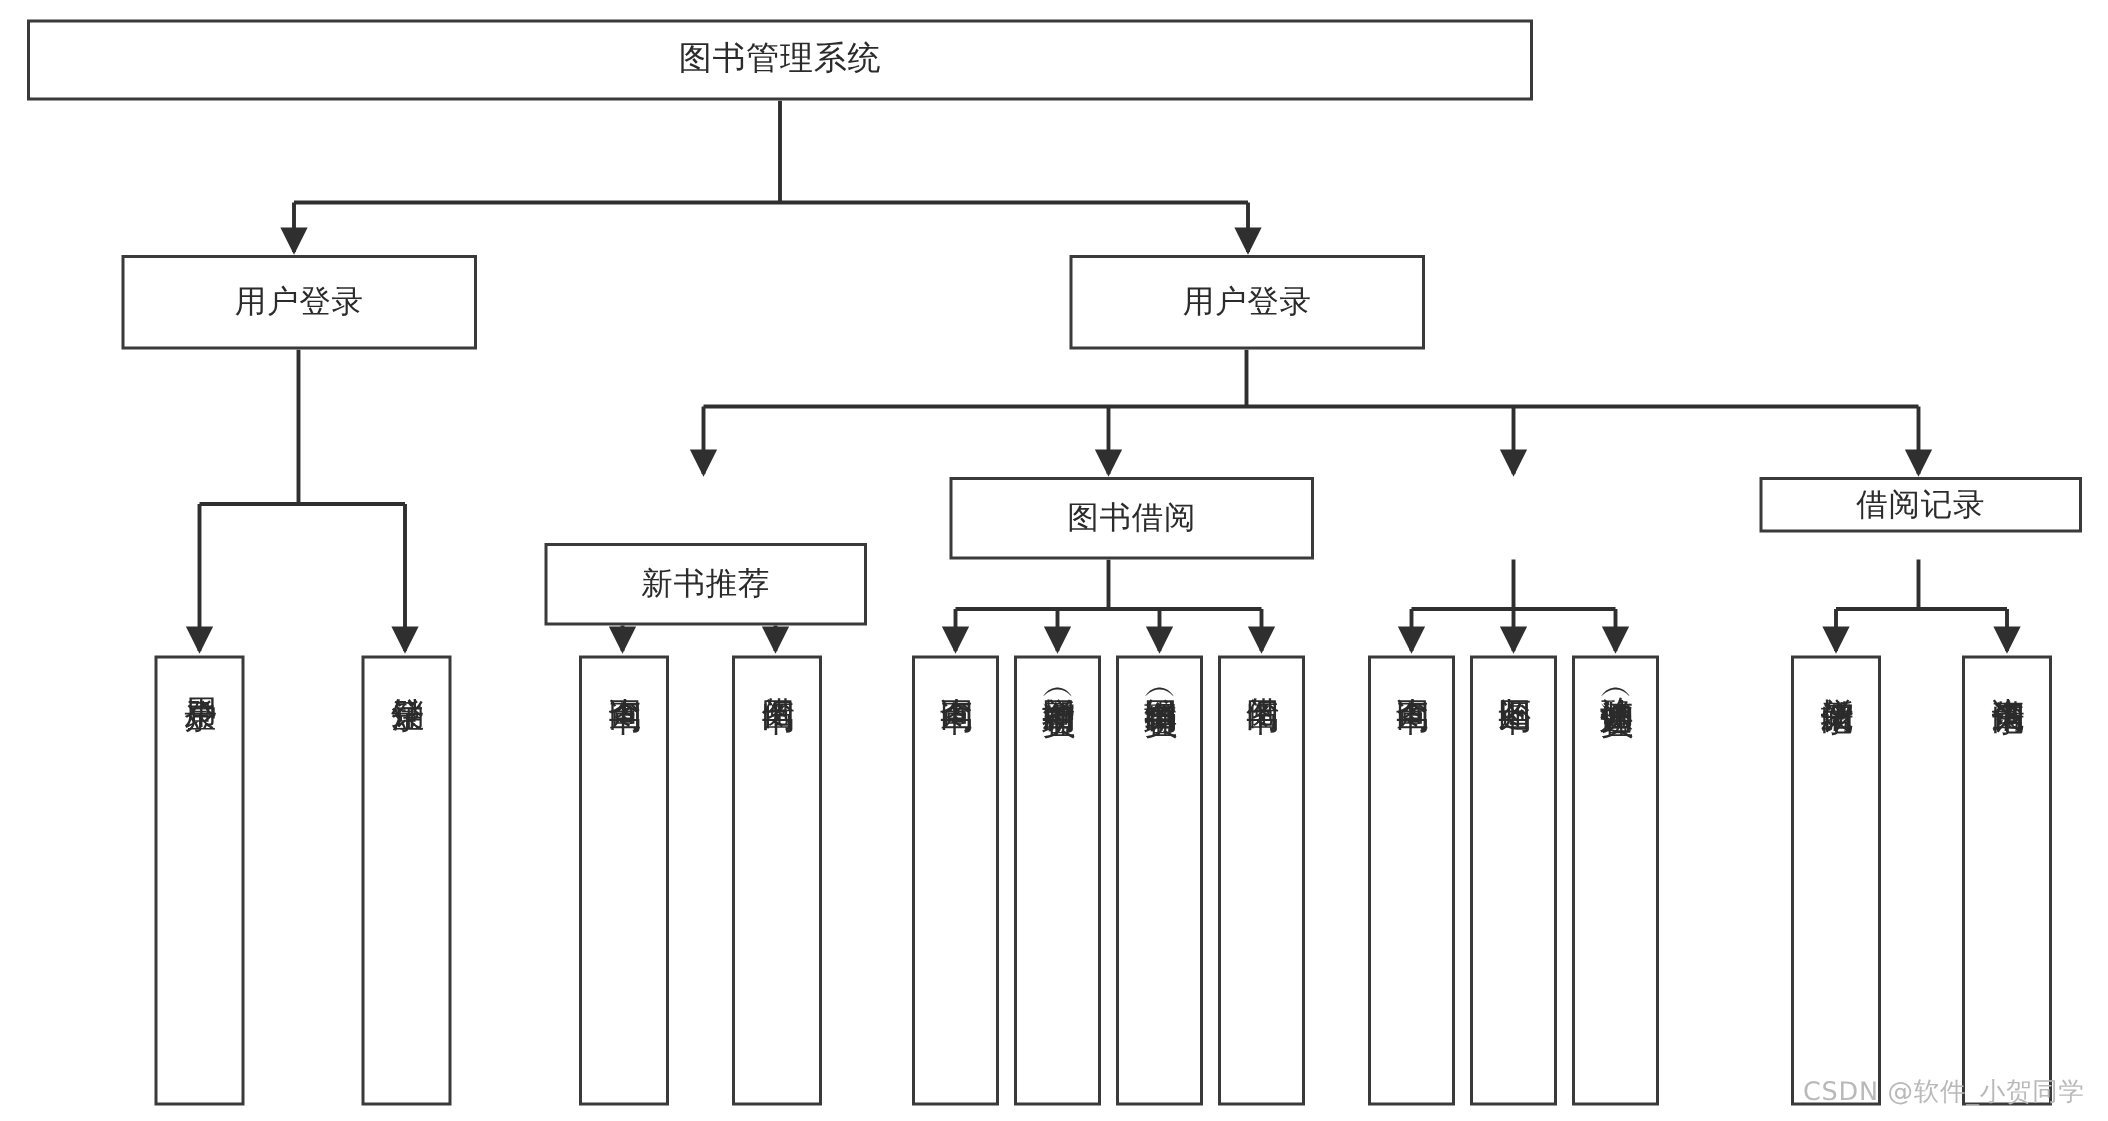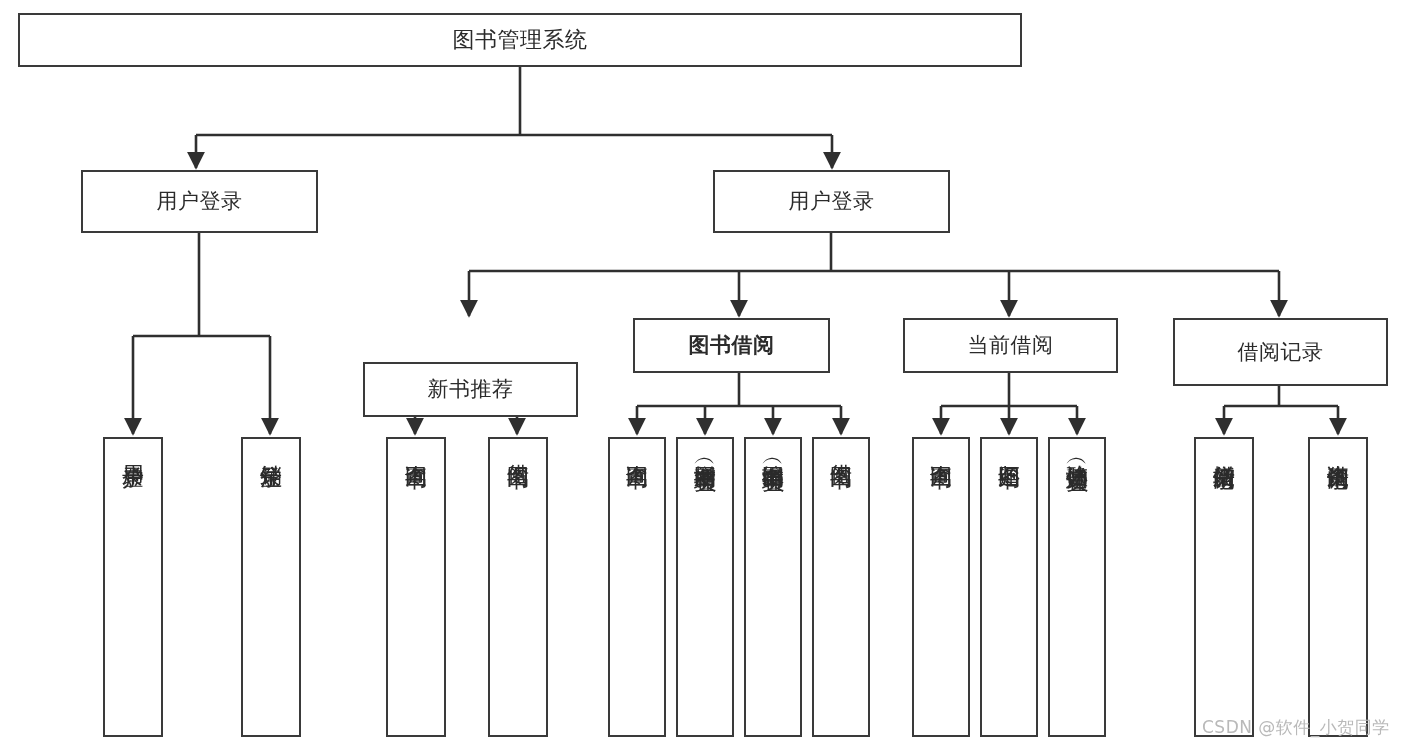--- a/index.html
+++ b/index.html
@@ -135,27 +135,24 @@
   <div class="node h" style="left:81px; top:170px; width:237px; height:63px;">
     <span class="node-label">用户登录</span>
   </div>
   <div class="node h" style="left:713px; top:170px; width:237px; height:63px;">
     <span class="node-label">用户登录</span>
   </div>
 
   <div class="node h" style="left:363px; top:318px; width:215px; height:55px;margin-top:44px;">
     <span class="node-label">新书推荐</span>
   </div>
-  <div class="node h" style="left:633px; top:318px; width:197px; height:55px;font-weight:bold;">
+  <div class="node h" style="left:633px; top:318px; width:243px; height:55px;">
     <span class="node-label">图书借阅</span>
   </div>
-  <div class="node h" style="left:903px; top:318px; width:215px; height:55px;">
-    <span class="node-label">当前借阅</span>
-  </div>
-  <div class="node h" style="left:1173px; top:318px; width:215px; height:68px;">
+  <div class="node h" style="left:1173px; top:318px; width:215px; height:37px;">
     <span class="node-label">借阅记录</span>
   </div>
 
   <div class="node v" style="left:103px; top:437px; width:60px; height:300px;">
     <span class="node-label">用户登录</span>
   </div>
   <div class="node v" style="left:241px; top:437px; width:60px; height:300px;">
     <span class="node-label">注销登录</span>
   </div>
 

